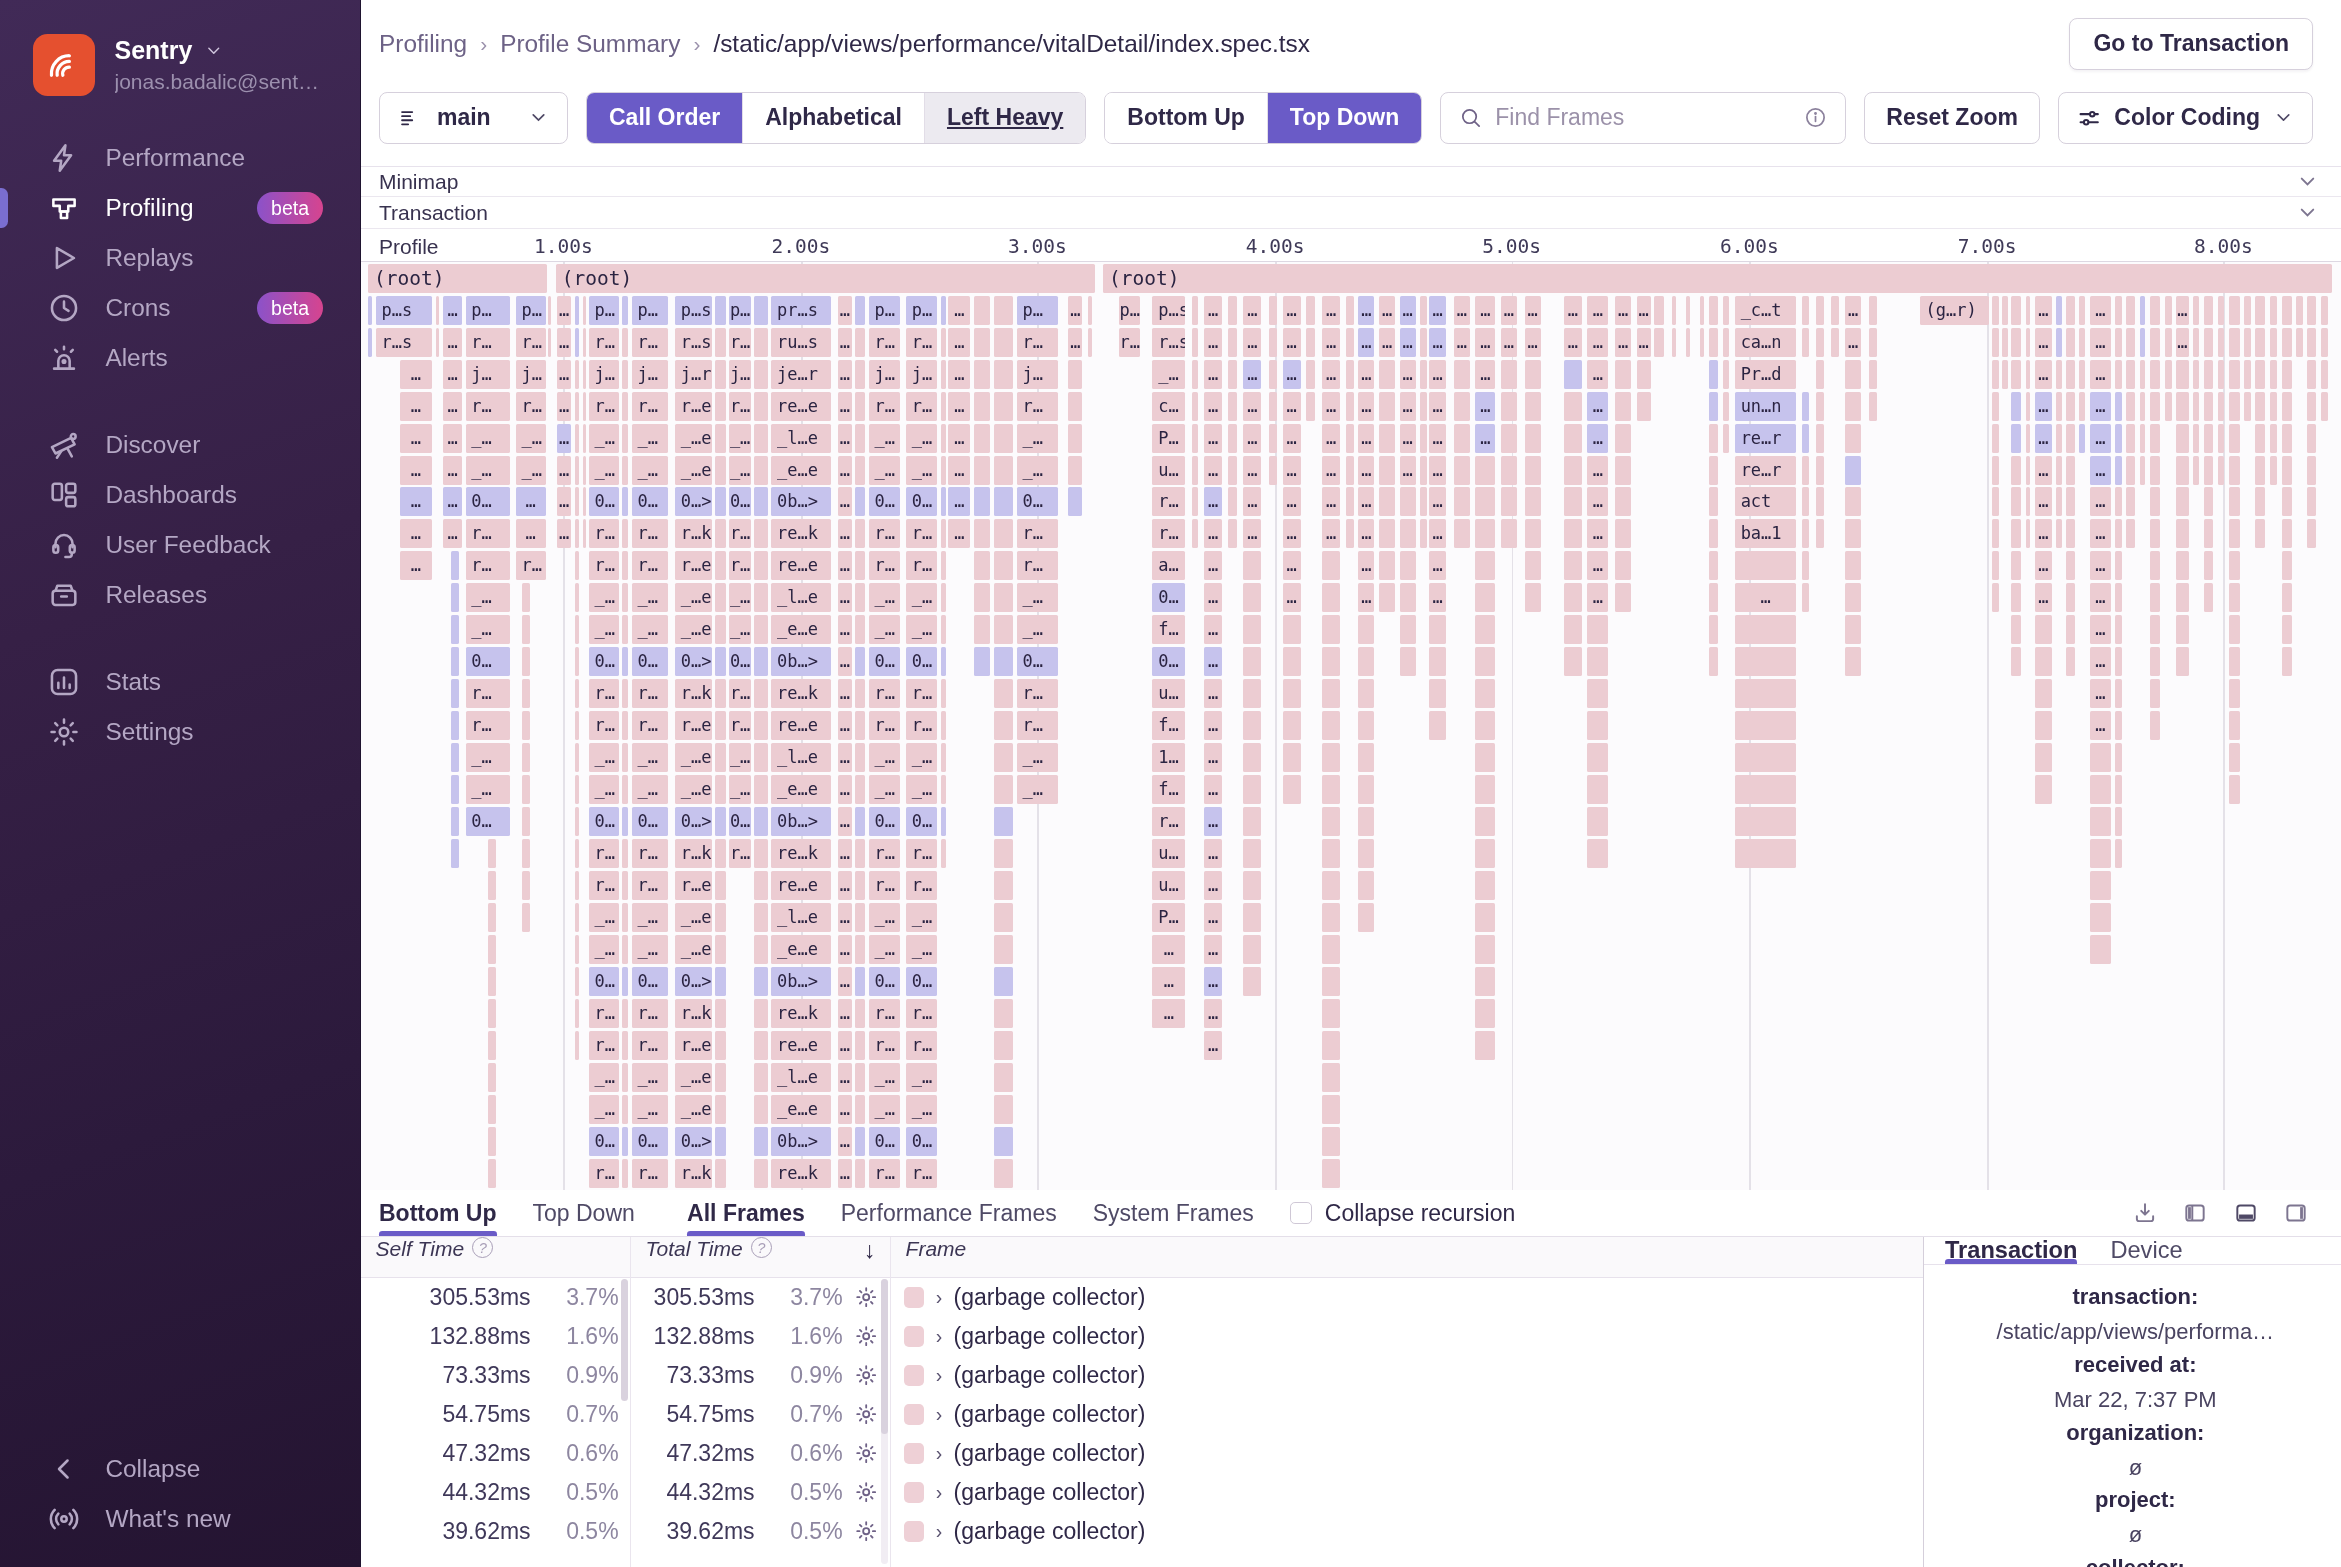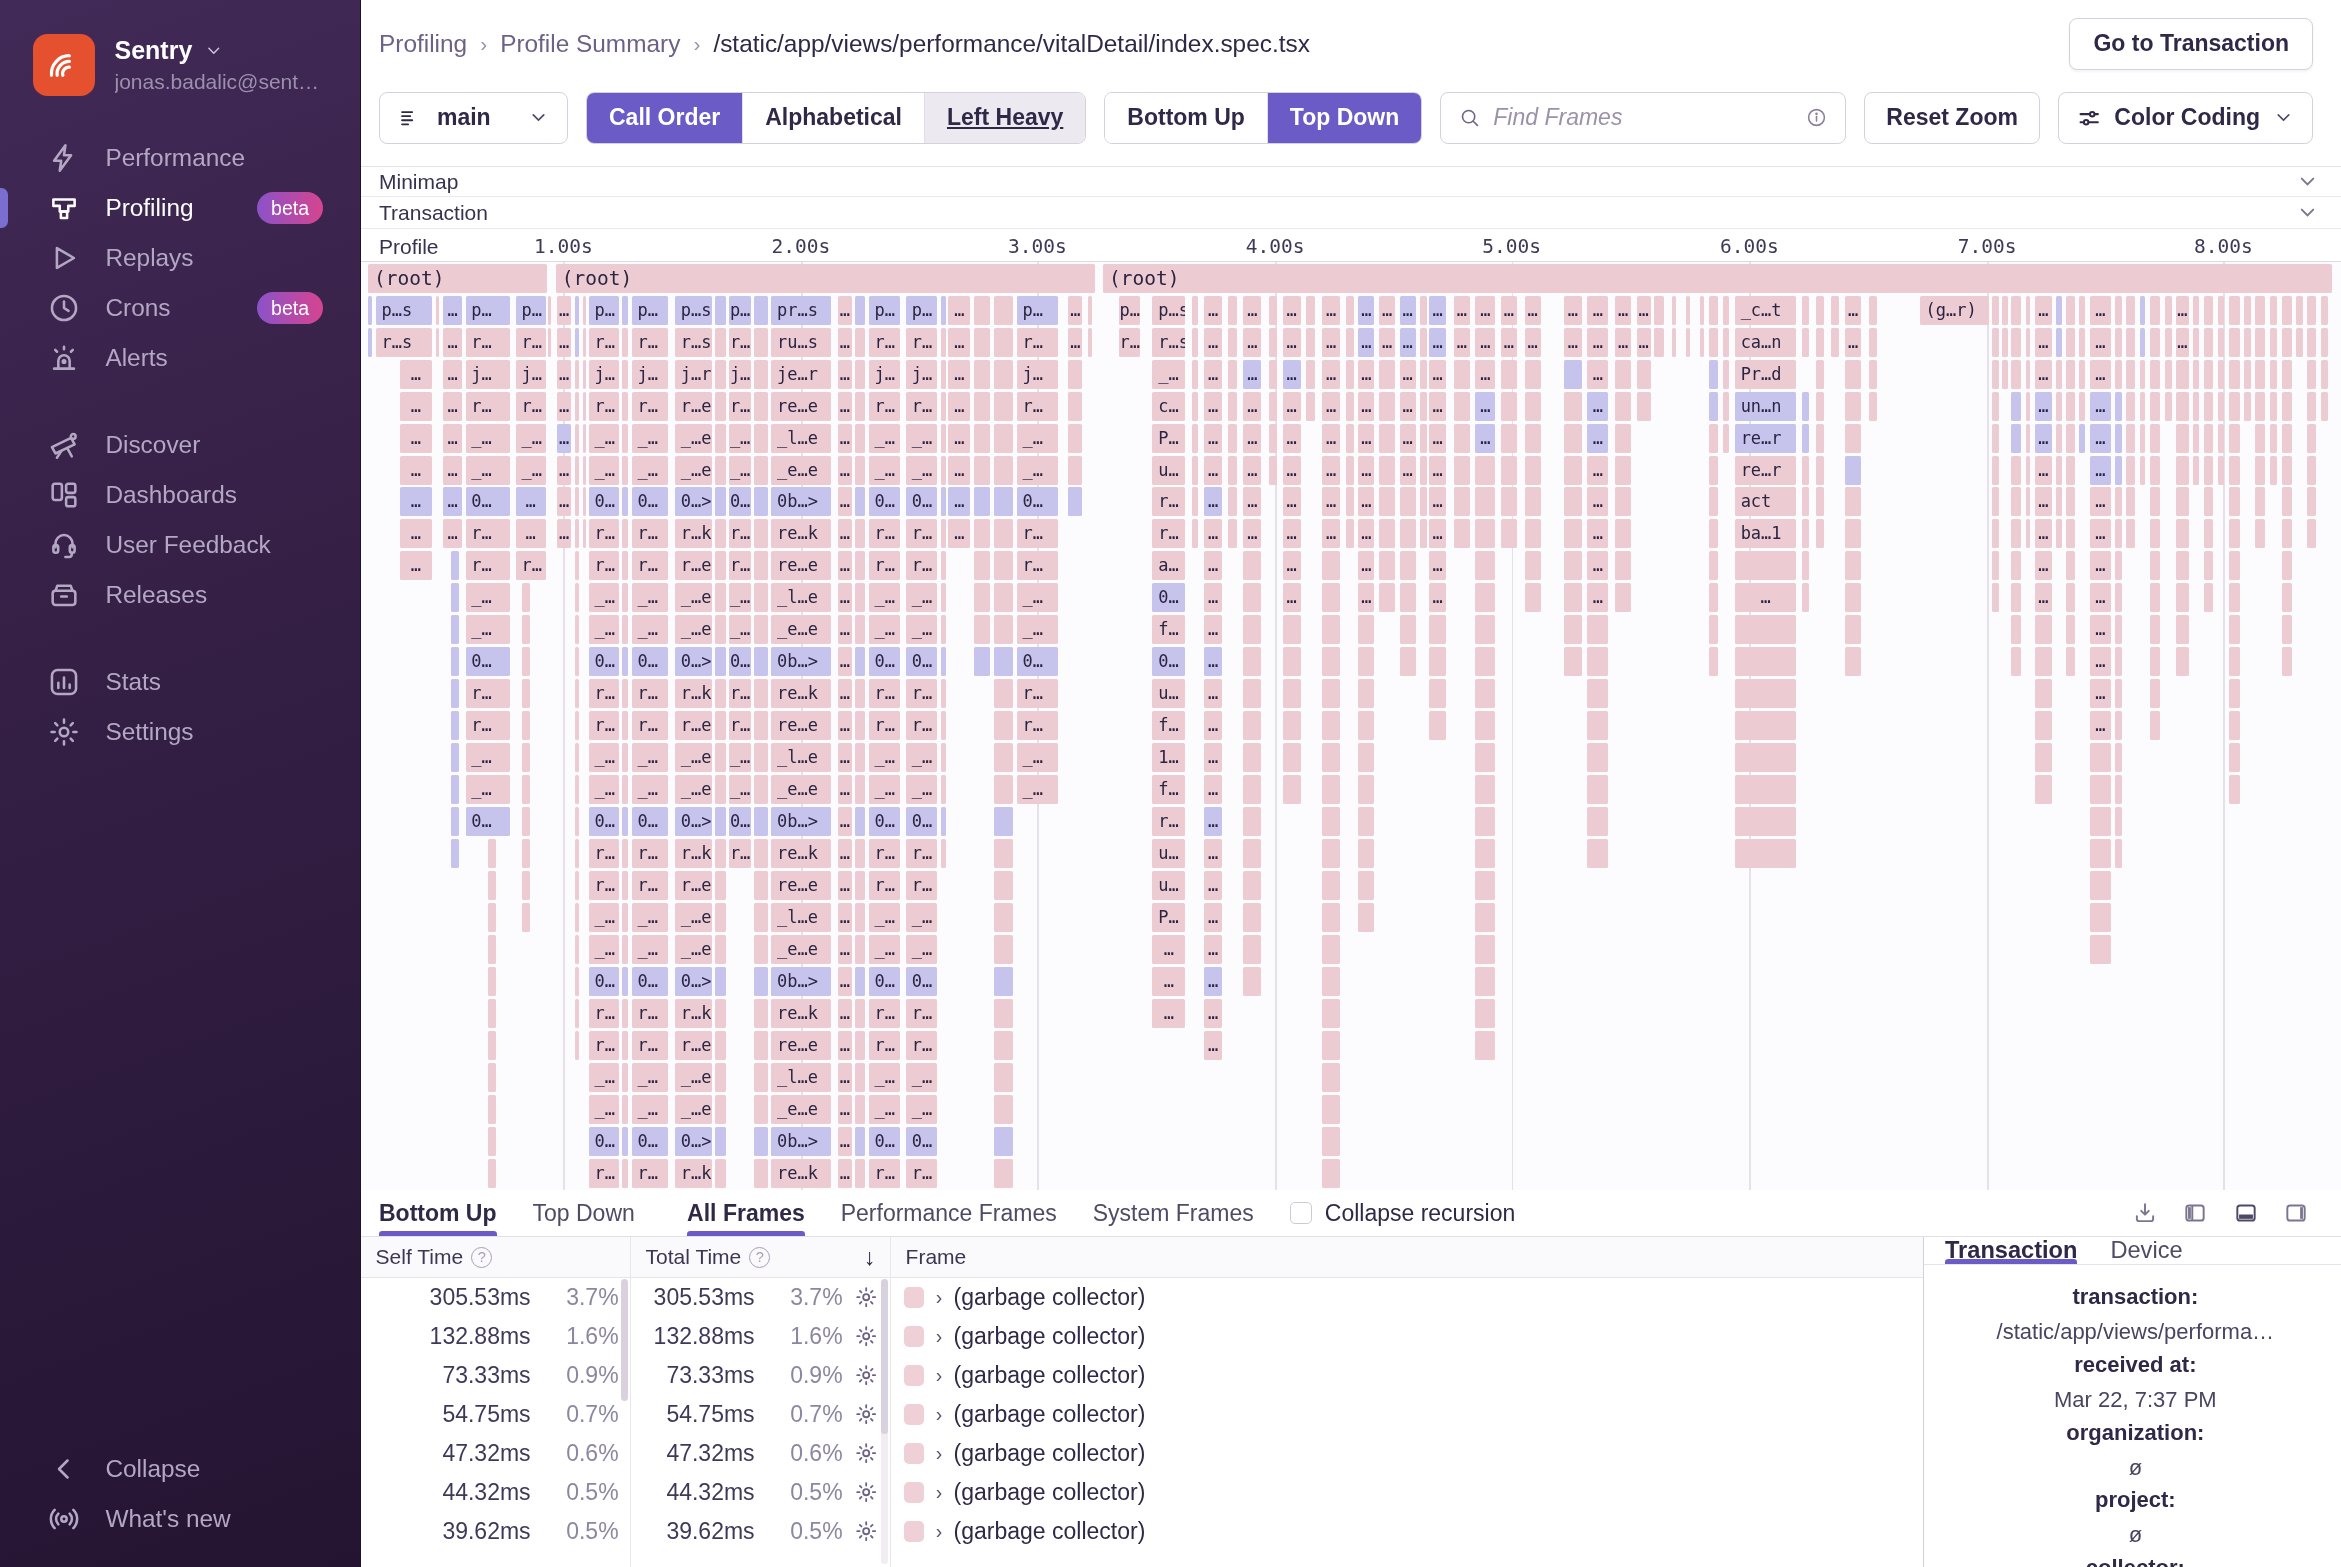--- a/index.html
+++ b/index.html
@@ -51,21 +51,21 @@
   .thread-select .lbl { font-size:23px; font-weight:bold; color:#2f2847; }
   .thread-select .chev { margin-left:auto; }
   .seg { display:flex; overflow:hidden; }
   .seg button { border:none; background:#fff; font-size:23px; font-weight:bold; color:#2f2847;
     padding:0 22px; cursor:pointer; font-family:inherit; border-left:0.8px solid #e2dde7; }
   .seg button:first-child { border-left:none; }
   .seg button.on { background:#6a5bc7; color:#fff; }
   .seg button.dim { background:#eceaf0;text-decoration:underline; }
   .searchbox { flex:1; display:flex; align-items:center; gap:13px; padding:0 18px; min-width:0; }
   .searchbox input { border:none; outline:none; flex:1; font-size:23px; color:#0f172a;
-    font-family:inherit; background:transparent;font-style:italic; }
+    font-family:inherit; background:transparent; }
   .searchbox input::placeholder { color:#9b91a9; }
   .reset-btn { font-size:23px; font-weight:bold; color:#2f2847; padding:0 21px; cursor:pointer;
     background:#fff; border:0.8px solid #d6d0dc; border-radius:8.1px; height:52px; font-family:inherit; }
   .cc-btn { display:flex; align-items:center; gap:13px; padding:0 18px; cursor:pointer; }
   .cc-btn .lbl { font-size:23px; font-weight:bold; color:#2f2847; }
 
   .crow { display:flex; align-items:center; padding:0 23px 0 18px; font-size:21px; color:#38324f;
     border-bottom:0.8px solid #ebe7ef; background:#fff; }
   .crow.minimap { height:30px; } .crow.transaction { height:32px; }
   .crow .chev { margin-left:auto; }
@@ -97,21 +97,21 @@
   .tab-icons { margin-left:auto; display:flex; align-items:center; gap:24.4px; color:#7d7590; }
   .tab-icons .ic { width:26px; height:26px; cursor:pointer; }
   .tab-icons .ic.dark { color:#4f4966; }
 
   .datatable { flex:1; display:flex; min-height:0; }
   .dcol { display:flex; flex-direction:column; position:relative; }
   .dcol.self { width:270px; border-right:0.8px solid #eae5ee; }
   .dcol.total { width:260px; border-right:0.8px solid #eae5ee; }
   .dcol.framec { flex:1; min-width:0; }
   .dhead { height:41px; background:#faf9fb; border-bottom:0.8px solid #e7e2ec; display:flex;
-    align-items:center; font-size:21px; color:#3c3654; padding:0 14.6px; gap:8.1px; flex:0 0 41px; }
+    align-items:flex-start; font-size:21px; color:#3c3654; padding:0 14.6px; gap:8.1px; flex:0 0 41px;font-style:italic; }
   .qicon { width:21px; height:21px; border:1.6px solid #a99fb8; border-radius:50%; color:#a99fb8;
     font-size:14.6px; display:flex; align-items:center; justify-content:center; }
   .sort-arrow { margin-left:auto; font-size:23px; color:#2f2847; }
   .trow { height:39px; display:flex; align-items:center; font-size:23px; padding:0 11.4px; }
   .trow .ms { flex:1; text-align:right; color:#3f3859; }
   .trow .pct { width:88px; text-align:right; color:#8d86a0; }
   .trow .gear { width:36px; display:flex; justify-content:flex-end; color:#6f6287; cursor:pointer; }
   .vscroll { position:absolute; top:42px; right:1.6px; width:7.3px; height:122px; background:#d9d2de;
     border-radius:4.1px; }
   .vtrack { position:absolute; top:42px; right:1.6px; bottom:3.3px; width:7.3px; background:#f1edf3;

